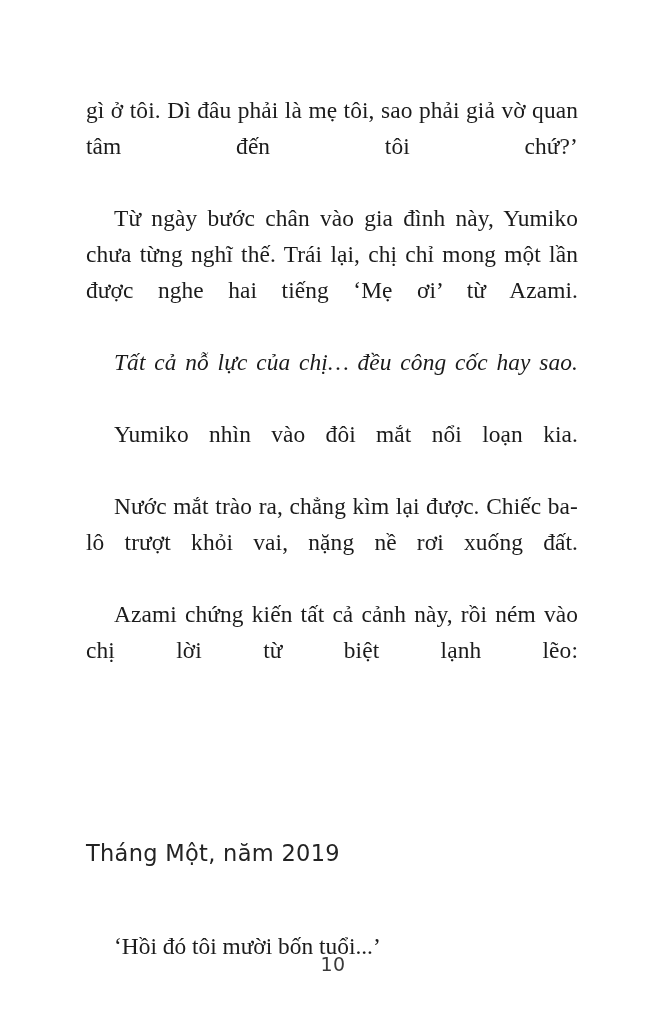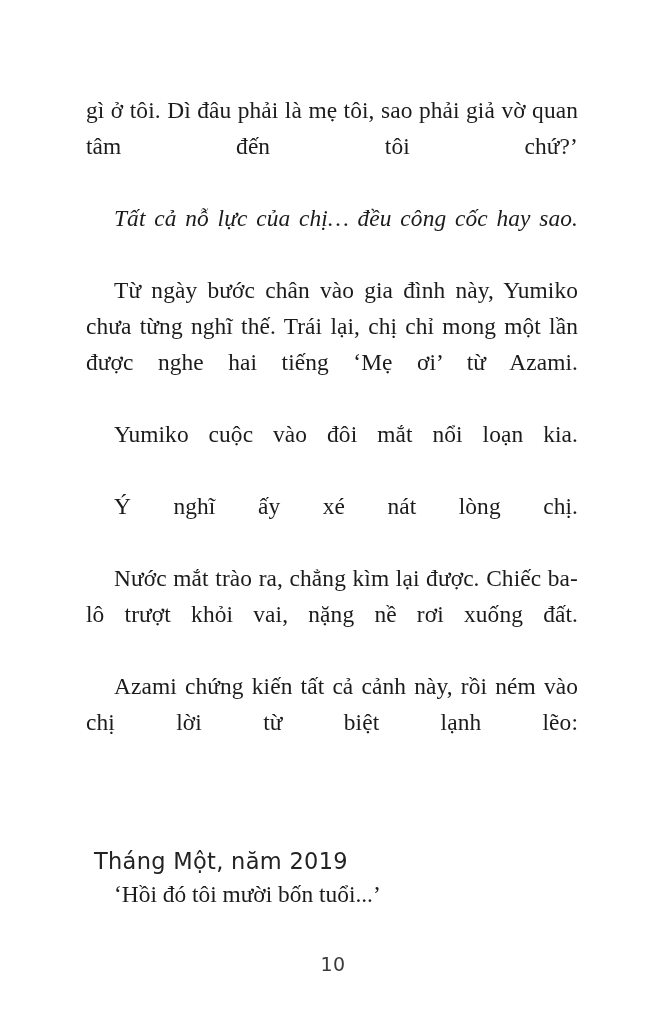--- a/index.html
+++ b/index.html
@@ -56,38 +56,38 @@
   }
 
   
   .para::after {
     content: "";
     display: inline-block;
     width: 100%;
   }
 
   .date-heading {
-    margin: 8px;
+    margin: 0;
     position: absolute;
     left: 86px;
     top: 838px;
     font-family: "DejaVu Sans", "Liberation Sans", sans-serif;
     font-size: 22.5px;
     line-height: 30px;
     font-weight: 400;
     letter-spacing: 0.3px;
     color: #232323;
     white-space: nowrap;
   }
 
   .date-quote {
     margin: 0;
     position: absolute;
     left: 86px;
-    top: 876px;
+    top: 928px;
     width: 492px;
     font-size: 23.4px;
     line-height: 36px;
     text-indent: 28px;
     color: #1b1b1b;
     white-space: nowrap;
   }
 
   .page-number {
     position: absolute;
@@ -102,24 +102,23 @@
     margin-top: 7px;
   }
 </style>
 </head>
 <body>
 
 <div class="page">
 
   <div class="text-column">
     <p class="para continuation">gì ở tôi. Dì đâu phải là mẹ tôi, sao phải giả vờ quan tâm đến tôi chứ?’</p>
+    <p class="para">Từ ngày bước chân vào gia đình này, Yumiko chưa từng nghĩ thế. Trái lại, chị chỉ mong một lần được nghe hai tiếng ‘Mẹ ơi’ từ Azami.</p>
     <p class="para thought">Tất cả nỗ lực của chị… đều công cốc hay sao.</p>
-    <p class="para">Từ ngày bước chân vào gia đình này, Yumiko chưa từng nghĩ thế. Trái lại, chị chỉ mong một lần được nghe hai tiếng ‘Mẹ ơi’ từ Azami.</p>
-    <p class="para">Yumiko cuộc vào đôi mắt nổi loạn kia.</p>
-    <p class="para">Ý nghĩ ấy xé nát lòng chị.</p>
+    <p class="para">Yumiko nhìn vào đôi mắt nổi loạn kia.</p>
     <p class="para">Nước mắt trào ra, chẳng kìm lại được. Chiếc ba-lô trượt khỏi vai, nặng nề rơi xuống đất.</p>
     <p class="para">Azami chứng kiến tất cả cảnh này, rồi ném vào chị lời từ biệt lạnh lẽo:</p>
 
   </div>
 
   <h2 class="date-heading">Tháng Một, năm 2019</h2>
 
   <p class="date-quote">‘Hồi đó tôi mười bốn tuổi...’</p>
 
   <div class="page-number">10</div>

